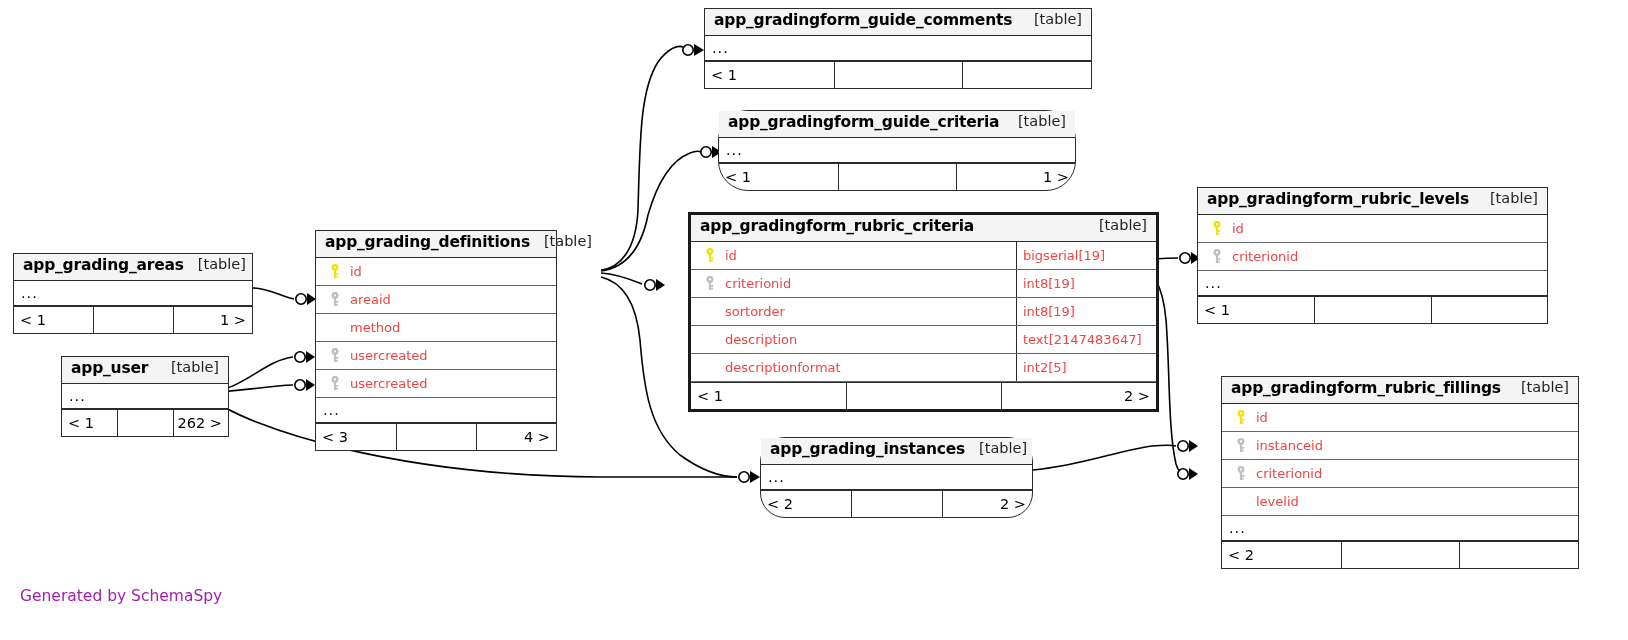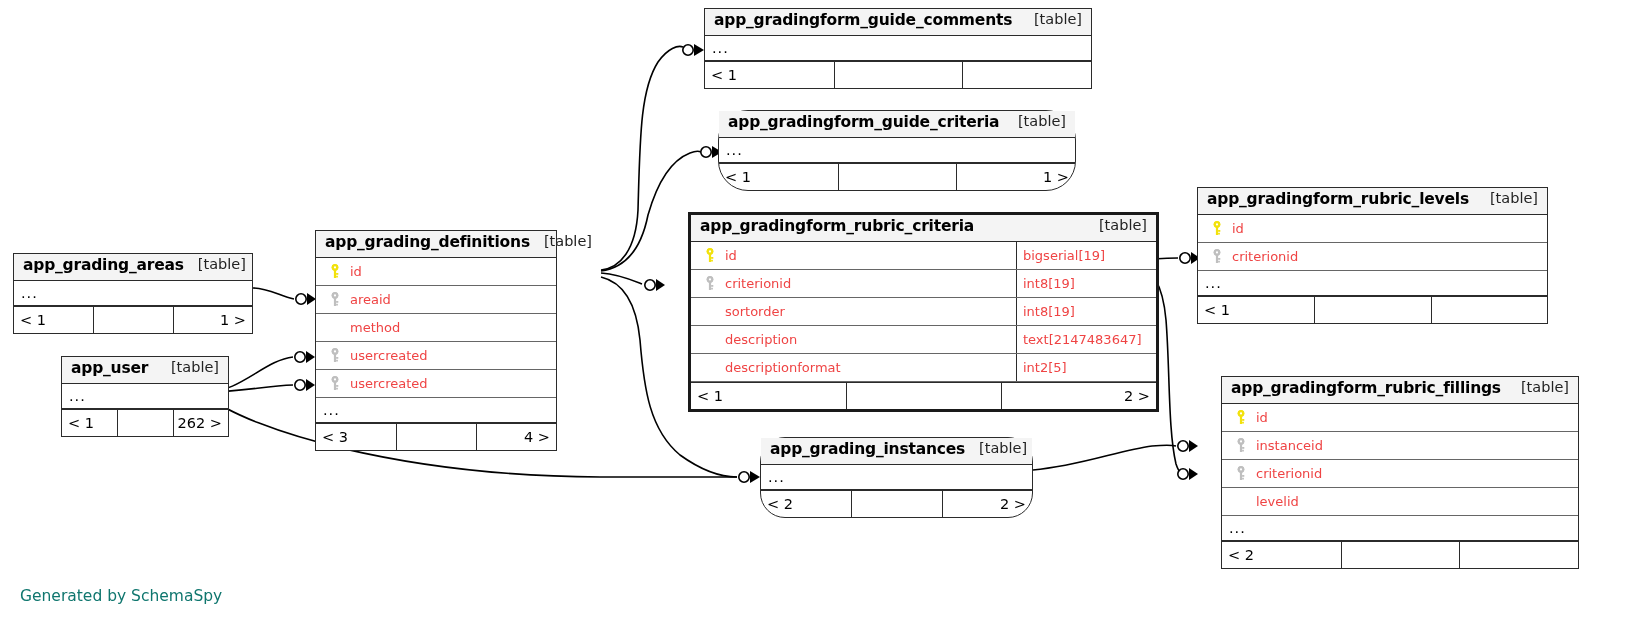--- a/index.html
+++ b/index.html
@@ -122,21 +122,21 @@
     padding: 0 6px;
     overflow: hidden;
     white-space: nowrap;
   }
   .footer-cell + .footer-cell { border-left: 1px solid #2b2b2b; }
   .footer-cell.left { justify-content: flex-start; }
   .footer-cell.right { justify-content: flex-end; }
   .caption {
     position: absolute;
     font-size: 15.5px;
-    color: #0f766e;
+    color: #a21caf;
     white-space: nowrap;
   }
   svg.keyicon { display: block; }
 </style>
 </head>
 <body>
 
 <div id="canvas">
 
   <svg id="edges" viewBox="0 0 1628 640" width="1628" height="640" xmlns="http://www.w3.org/2000/svg">

